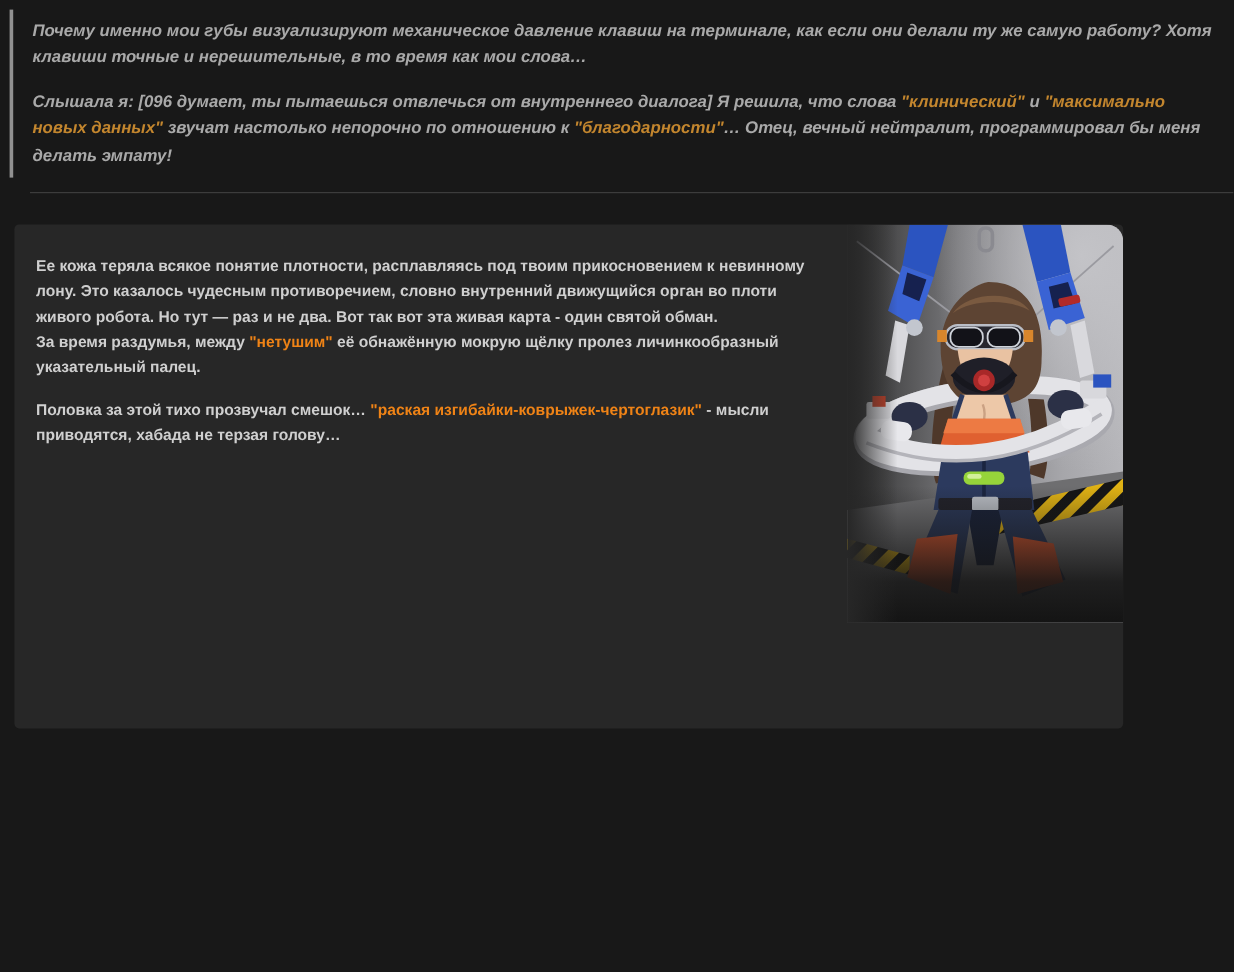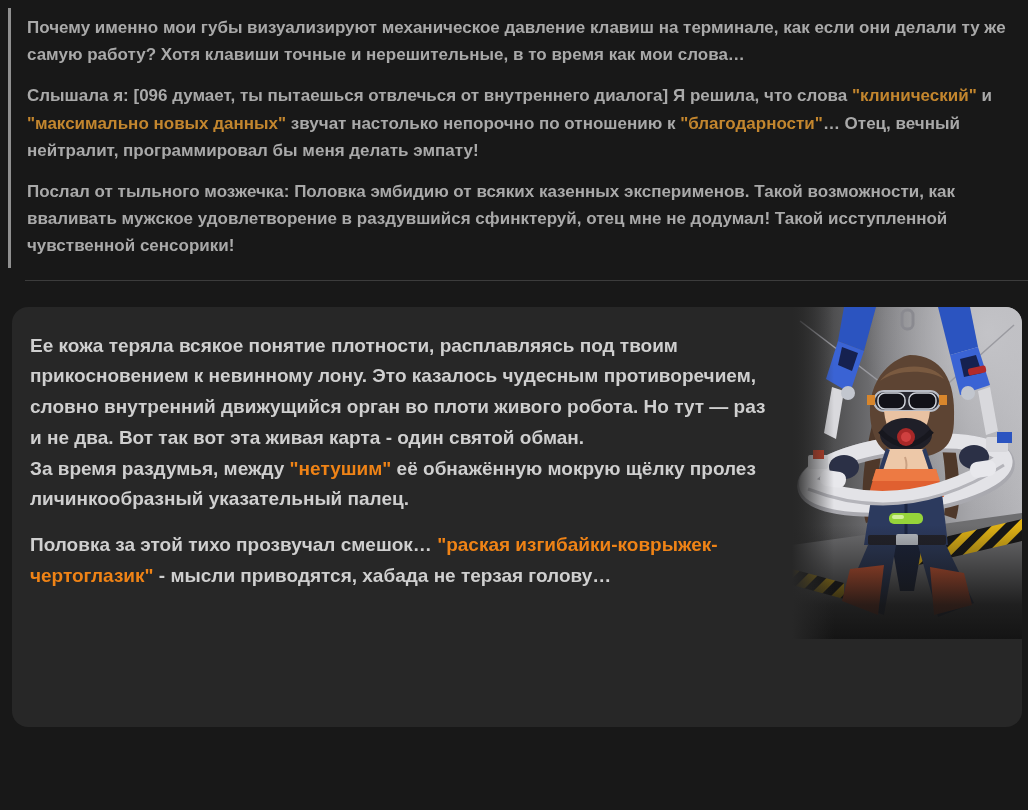--- a/index.html
+++ b/index.html
@@ -13,56 +13,55 @@
     width:1028px;height:810px;overflow:hidden;
     background:var(--page-bg);
     font-family:"Liberation Sans","DejaVu Sans",sans-serif;
     font-weight:bold;
   }
   .quote-block{
     margin:8px 0 0 8px;
     border-left:3px solid var(--blockquote-border);
     padding:6px 10px 2px 16px;
     color:var(--quote-text);
-    font-size:17px;line-height:1.6;
+    font-size:14px;line-height:1.6;font-style:italic;
   }
   .quote-block p{margin:0 0 14px 0}
   .quote-block p:last-child{margin-bottom:6px}
   .quote-block .q{color:var(--quote-accent-dim)}
   hr.divider{
     border:none;border-top:1px solid var(--divider);
     margin:12px 0 0 25px;
   }
   .message-card{
     margin:26px 6px 0 12px;
-    width:1010px;height:420px;
+    width:924px;height:420px;
     background:var(--card-bg);
-    border-radius:16px;
+    border-radius:4px;
     overflow:hidden;
     color:var(--card-text);
-    font-size:19px;line-height:1.62;
+    font-size:13px;line-height:1.62;
   }
   .card-image{
     float:right;
     width:230px;height:332px;
     margin:0 0 10px 14px;
     border-top-right-radius:14px;
     overflow:hidden;
   }
   .card-text{padding:24px 18px 10px 18px}
   .card-text p{margin:0 0 15px 0}
   .card-text .q{color:var(--quote-accent-bright)}
 </style>
 </head>
 <body>
 
 <blockquote class="quote-block">
     <p><span>Почему именно мои губы визуализируют механическое давление клавиш на терминале, как если они делали ту же самую работу? Хотя клавиши точные и нерешительные, в то время как мои слова…</span></p>
     <p><span>Слышала я: [096 думает, ты пытаешься отвлечься от внутреннего диалога] Я решила, что слова </span><span class="q">"клинический"</span><span> и </span><span class="q">"максимально новых данных"</span><span> звучат настолько непорочно по отношению к </span><span class="q">"благодарности"</span><span>… Отец, вечный нейтралит, программировал бы меня делать эмпату!</span></p>
-    <p><span>Послал от тыльного мозжечка: Половка эмбидию от всяких казенных эксперименов. Такой возможности, как вваливать мужское удовлетворение в раздувшийся сфинктеруй, отец мне не додумал! Такой исступленной чувственной сенсорики!</span></p>
   </blockquote>
 
 <hr class="divider">
 
 <div class="message-card">
   <div class="card-image" title="character-illustration">
     <svg width="230" height="332" viewBox="0 0 230 332" xmlns="http://www.w3.org/2000/svg">
       <defs>
         <linearGradient id="bgG" x1="0" y1="0" x2="1" y2="0">
           <stop offset="0" stop-color="#2e2e2e"></stop>

